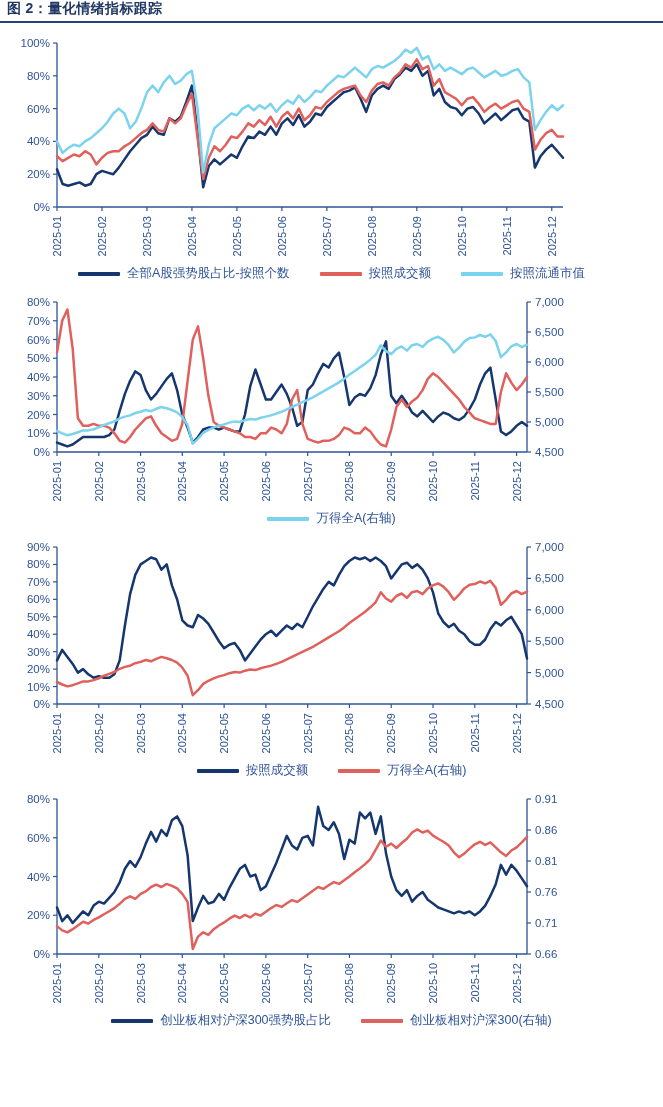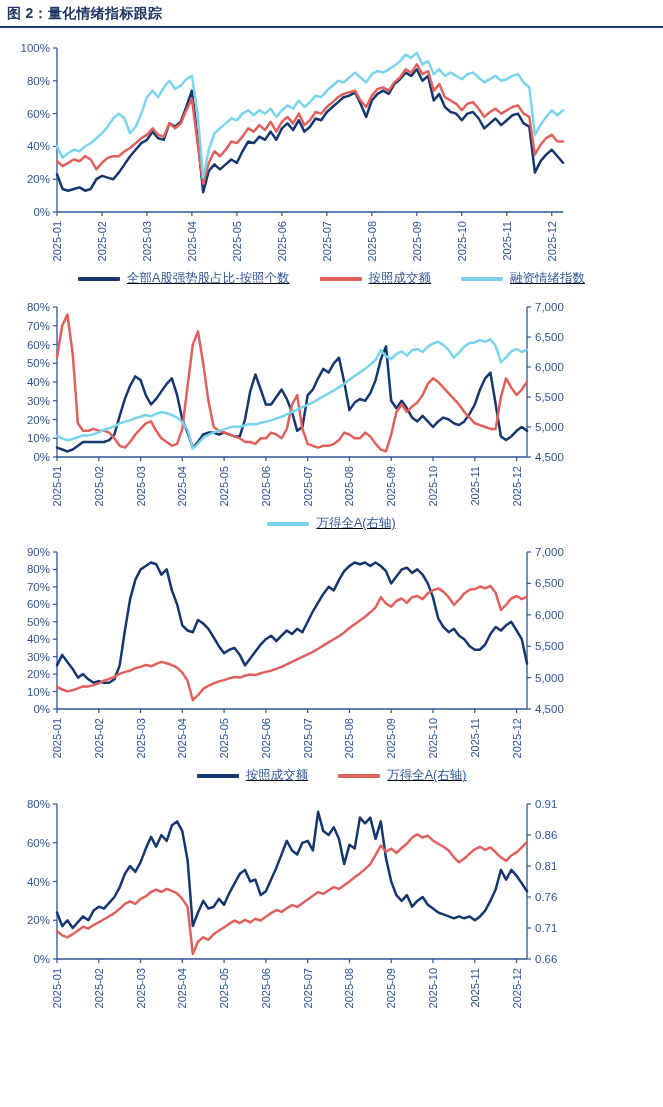--- a/index.html
+++ b/index.html
@@ -1,22 +1,22 @@
 <!DOCTYPE html>
 <html><head>
 <meta charset="utf-8">
 <style>
   html,body{margin:0;padding:0;background:#ffffff;}
   body{width:663px;font-family:"Liberation Sans","DejaVu Sans",sans-serif;}
-  .page{width:663px;padding-top:5px;}
+  .page{width:663px;}
   .fig-title{font-size:14px;font-weight:bold;color:#1f3864;padding-left:7px;letter-spacing:0.3px;}
   .title-rule{height:2px;background:#24407f;margin-top:3px;width:100%;}
   .chart-section{margin-top:10px;}
   .chart-svg{display:block;}
-  .legend-row{display:flex;justify-content:center;align-items:center;gap:30px;margin-top:2px;text-decoration:underline;}
+  .legend-row{display:flex;justify-content:center;align-items:center;gap:30px;margin-top:2px;}
   .legend-item{display:flex;align-items:center;gap:7px;}
   .legend-swatch{width:42px;height:4px;border-radius:1px;flex:none;}
   .legend-label{font-size:12.5px;color:#2e5497;white-space:nowrap;}
 </style>
 </head>
 <body>
 
 <div class="page">
   <div class="fig-title" style="color: rgb(31, 56, 100);">图 2：量化情绪指标跟踪</div>
   <div class="title-rule"></div>
@@ -69,21 +69,21 @@
         <div class="legend-item">
           <span class="legend-swatch" style="background: rgb(22, 54, 110);"></span>
           <span class="legend-label">全部A股强势股占比-按照个数</span>
         </div>
         <div class="legend-item">
           <span class="legend-swatch" style="background: rgb(224, 96, 92);"></span>
           <span class="legend-label">按照成交额</span>
         </div>
         <div class="legend-item">
           <span class="legend-swatch" style="background: rgb(124, 211, 238);"></span>
-          <span class="legend-label">融资情绪指数</span>
+          <span class="legend-label">按照流通市值</span>
         </div>
       </div>
   </div>
 
   <div class="chart-section">
     <svg class="chart-svg" width="663" height="216" viewBox="0 0 663 216">
         <line x1="57" y1="10" x2="57" y2="160" stroke="#2e5497" stroke-width="1.3"></line>
         <line x1="57" y1="160" x2="527" y2="160" stroke="#2e5497" stroke-width="1.3"></line>
         <line x1="527" y1="10" x2="527" y2="160" stroke="#2e5497" stroke-width="1.3"></line>
         <line x1="53" y1="160" x2="57" y2="160" stroke="#2e5497" stroke-width="1.2"></line>
@@ -275,14 +275,24 @@
         <text x="395.22222222222223" y="174" text-anchor="end" font-size="11" fill="#2e5497" transform="rotate(-90 395.22222222222223 174)">2025-09</text>
         <line x1="433" y1="165" x2="433" y2="169" stroke="#2e5497" stroke-width="1.2"></line>
         <text x="437" y="174" text-anchor="end" font-size="11" fill="#2e5497" transform="rotate(-90 437 174)">2025-10</text>
         <line x1="474.77777777777777" y1="165" x2="474.77777777777777" y2="169" stroke="#2e5497" stroke-width="1.2"></line>
         <text x="478.77777777777777" y="174" text-anchor="end" font-size="11" fill="#2e5497" transform="rotate(-90 478.77777777777777 174)">2025-11</text>
         <line x1="516.5555555555555" y1="165" x2="516.5555555555555" y2="169" stroke="#2e5497" stroke-width="1.2"></line>
         <text x="520.5555555555555" y="174" text-anchor="end" font-size="11" fill="#2e5497" transform="rotate(-90 520.5555555555555 174)">2025-12</text>
         <polyline points="57.0,118.5 62.2,132.1 67.4,126.3 72.7,134.0 77.9,128.2 83.1,122.4 88.3,126.3 93.6,116.6 98.8,112.7 104.0,114.6 109.2,108.8 114.4,103.0 119.7,93.3 124.9,79.8 130.1,72.0 135.3,77.8 140.6,68.1 145.8,54.6 151.0,42.9 156.2,52.6 161.4,41.0 166.7,46.8 171.9,31.3 177.1,27.4 182.3,37.1 187.6,66.2 192.8,132.1 198.0,118.5 203.2,106.9 208.4,114.6 213.7,112.7 218.9,104.9 224.1,110.8 229.3,99.1 234.6,89.4 239.8,79.8 245.0,75.9 250.2,87.5 255.4,85.6 260.7,101.1 265.9,97.2 271.1,85.6 276.3,73.9 281.6,60.4 286.8,46.8 292.0,56.5 297.2,60.4 302.4,48.8 307.7,46.8 312.9,56.5 318.1,17.8 323.3,37.1 328.6,41.0 333.8,33.3 339.0,44.9 344.2,70.1 349.4,50.7 354.7,54.6 359.9,23.6 365.1,29.4 370.3,23.6 375.6,44.9 380.8,27.4 386.0,64.3 391.2,87.5 396.4,101.1 401.7,106.9 406.9,101.1 412.1,112.7 417.3,106.9 422.6,103.0 427.8,110.8 433.0,114.6 438.2,118.5 443.4,120.4 448.7,122.4 453.9,124.3 459.1,122.4 464.3,124.3 469.6,122.4 474.8,126.3 480.0,122.4 485.2,116.6 490.4,106.9 495.7,95.3 500.9,75.9 506.1,85.6 511.3,75.9 516.6,81.7 521.8,89.4 527.0,97.2" fill="none" stroke="#16366e" stroke-width="2.5" stroke-linejoin="round" stroke-linecap="round"></polyline>
         <polyline points="57.0,137.1 62.2,141.4 67.4,143.3 72.7,140.2 77.9,136.5 83.1,132.8 88.3,134.6 93.6,130.9 98.8,128.4 104.0,125.3 109.2,122.2 114.4,119.1 119.7,114.8 124.9,109.8 130.1,107.3 135.3,109.8 140.6,104.9 145.8,102.4 151.0,98.0 156.2,95.6 161.4,98.0 166.7,94.9 171.9,96.8 177.1,99.3 182.3,104.9 187.6,112.9 192.8,160.0 198.0,147.6 203.2,143.3 208.4,145.8 213.7,140.2 218.9,136.5 224.1,133.4 229.3,129.7 234.6,126.6 239.8,129.0 245.0,125.9 250.2,128.4 255.4,124.7 260.7,126.6 265.9,122.8 271.1,119.1 276.3,116.0 281.6,117.9 286.8,114.2 292.0,111.1 297.2,112.9 302.4,109.2 307.7,105.5 312.9,101.8 318.1,98.0 323.3,99.9 328.6,96.2 333.8,93.1 339.0,94.9 344.2,91.2 349.4,87.5 354.7,83.2 359.9,79.4 365.1,75.1 370.3,70.1 375.6,60.8 380.8,51.5 386.0,57.7 391.2,54.6 396.4,59.0 401.7,54.0 406.9,49.7 412.1,43.5 417.3,40.4 422.6,43.5 427.8,41.6 433.0,46.6 438.2,49.7 443.4,52.8 448.7,56.5 453.9,63.3 459.1,68.3 464.3,64.6 469.6,59.6 474.8,55.3 480.0,52.8 485.2,55.9 490.4,53.4 495.7,58.4 500.9,63.3 506.1,67.0 511.3,61.5 516.6,58.4 521.8,53.4 527.0,47.8" fill="none" stroke="#e0605c" stroke-width="2.5" stroke-linejoin="round" stroke-linecap="round"></polyline>
       </svg>
+    <div class="legend-row">
+        <div class="legend-item">
+          <span class="legend-swatch" style="background: rgb(22, 54, 110);"></span>
+          <span class="legend-label">创业板相对沪深300强势股占比</span>
+        </div>
+        <div class="legend-item">
+          <span class="legend-swatch" style="background: rgb(224, 96, 92);"></span>
+          <span class="legend-label">创业板相对沪深300(右轴)</span>
+        </div>
+      </div>
   </div>
 </div>
 
 </body></html>

